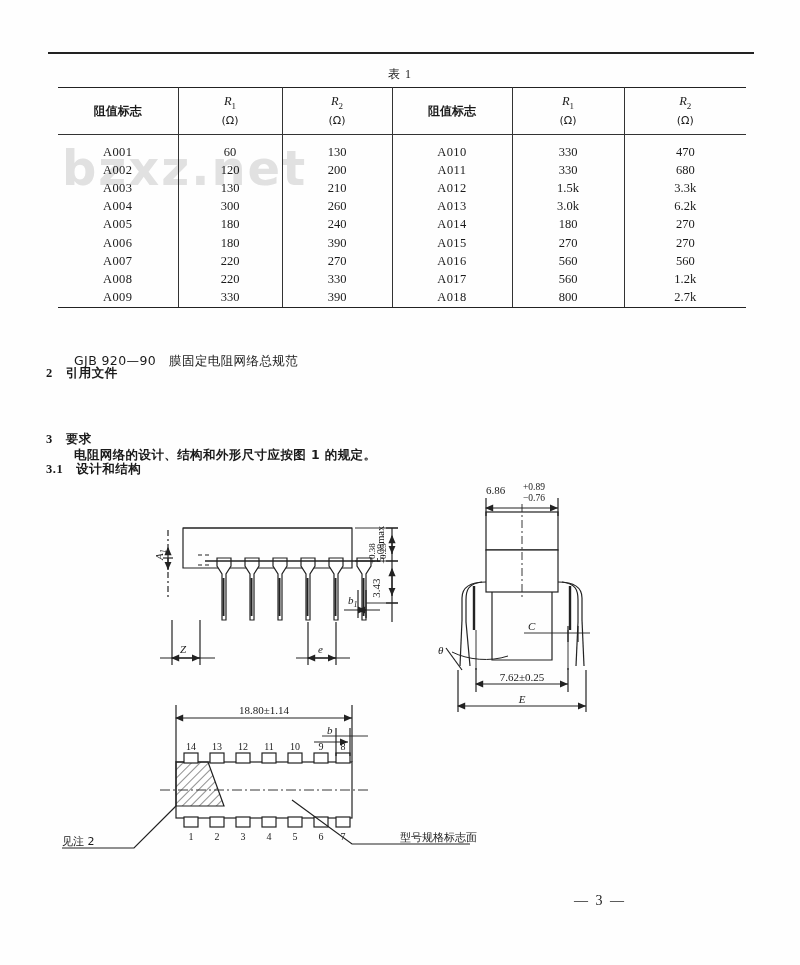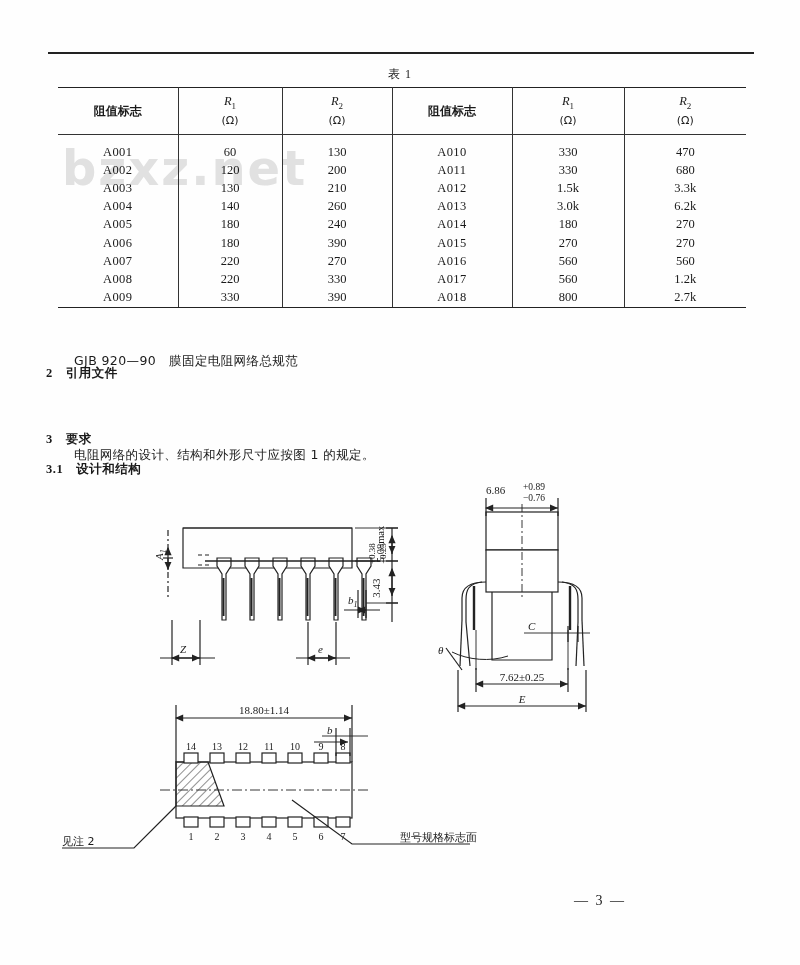--- a/index.html
+++ b/index.html
@@ -122,21 +122,21 @@
     position: absolute;
     font-family: "DejaVu Sans", sans-serif;
     font-size: 12.5px;
     letter-spacing: .4px;
     white-space: nowrap;
   }
   #sec2      { left: 46px; top: 321px; }
   #ref-line  { left: 74px; top: 353px; font-weight: normal; }
   #sec3      { left: 46px; top: 387px; }
   #sec31     { left: 46px; top: 417px; }
-  #p311      { left: 74px; top: 447px; font-weight: normal; }
+  #p311      { left: 74px; top: 447px; font-weight: bold; }
 
   
   #figure {
     position: absolute;
     left: 0; top: 470px;
     width: 800px; height: 420px;
   }
   #figure svg { display: block; }
 
   
@@ -218,21 +218,21 @@
           <tr>
             <td class="mark-cell">A003</td>
             <td class="val-cell">130</td>
             <td class="val-cell">210</td>
             <td class="mark-cell">A012</td>
             <td class="val-cell">1.5k</td>
             <td class="val-cell">3.3k</td>
           </tr>
           <tr>
             <td class="mark-cell">A004</td>
-            <td class="val-cell">140</td>
+            <td class="val-cell">300</td>
             <td class="val-cell">260</td>
             <td class="mark-cell">A013</td>
             <td class="val-cell">3.0k</td>
             <td class="val-cell">6.2k</td>
           </tr>
           <tr>
             <td class="mark-cell">A005</td>
             <td class="val-cell">180</td>
             <td class="val-cell">240</td>
             <td class="mark-cell">A014</td>

